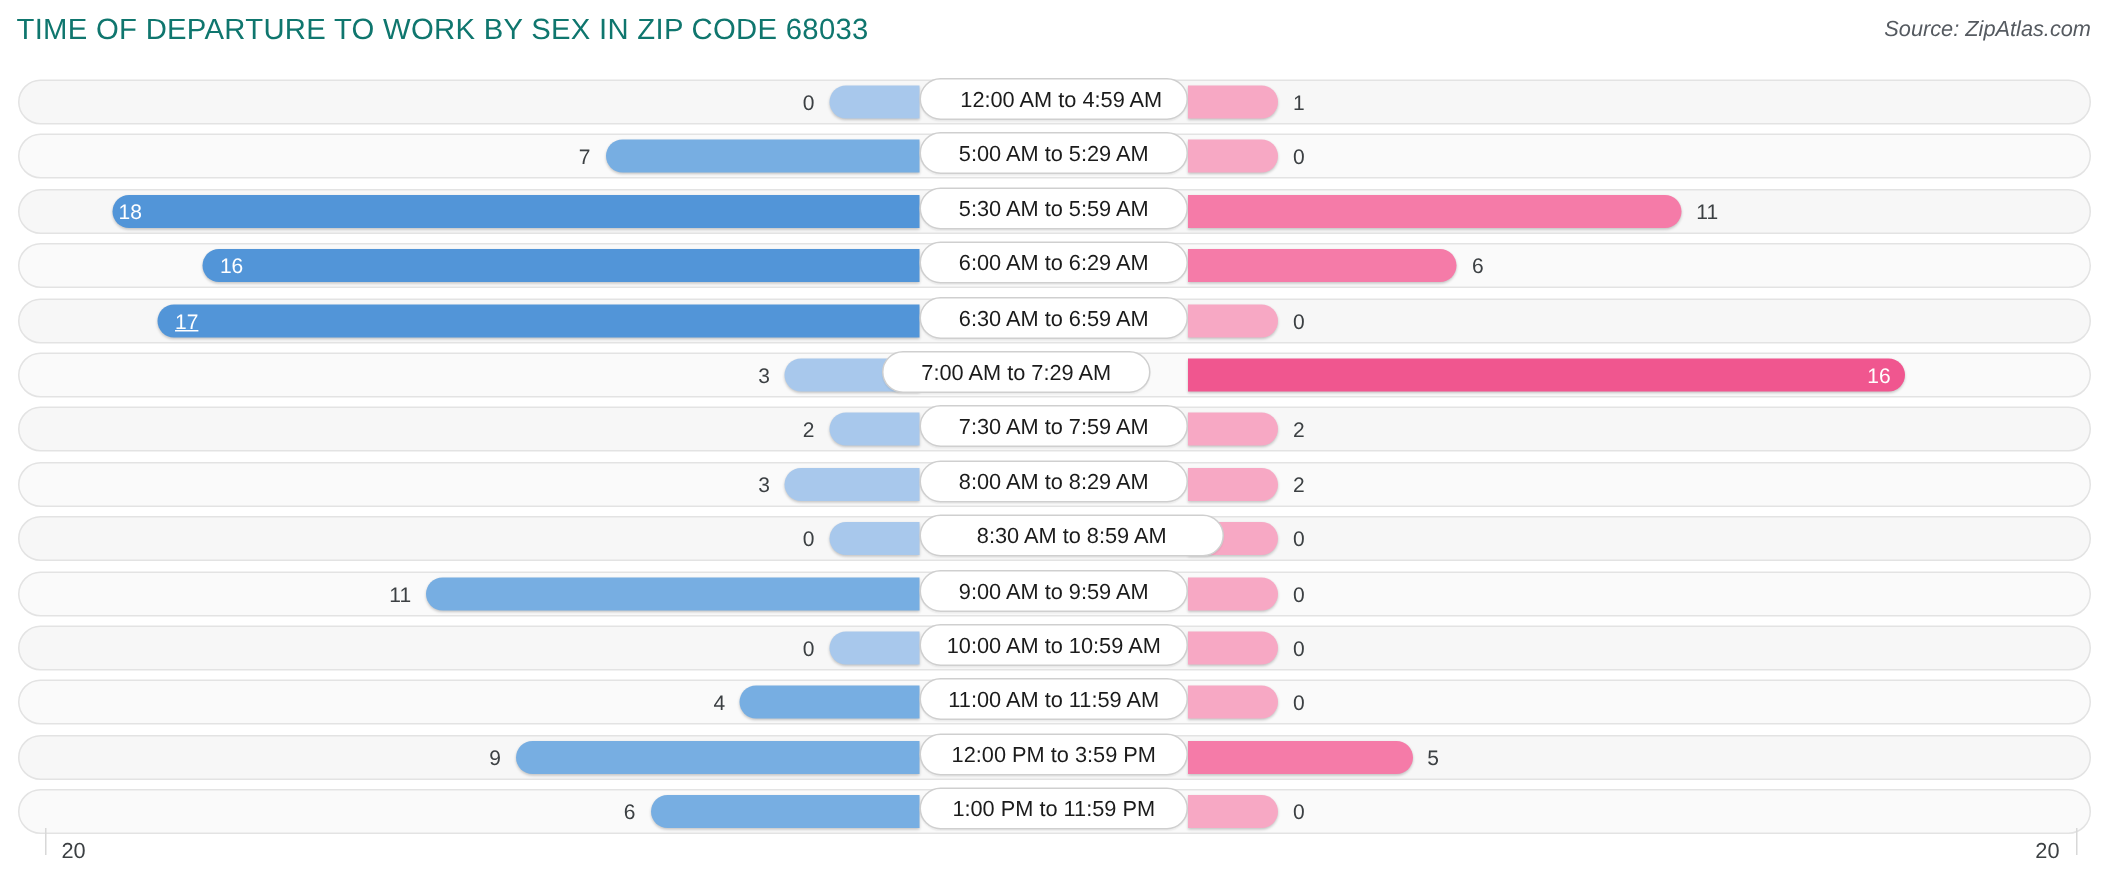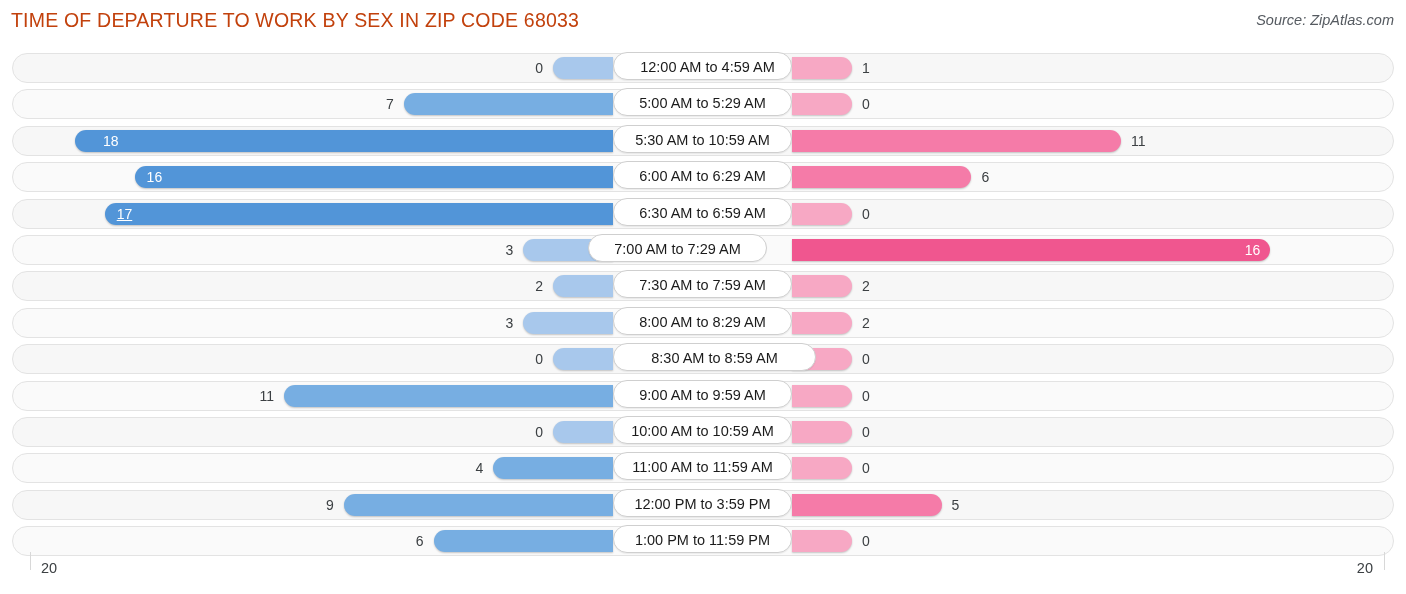--- a/index.html
+++ b/index.html
@@ -25,21 +25,21 @@
     left: 0; top: 0;
     width: 1406px;
     height: 46px;
   }
   .chart-title {
     position: absolute;
     left: 11px;
     top: 9px;
     font-size: 19.5px;
     letter-spacing: 0.2px;
-    color: #c2410c;
+    color: #0f766e;
     white-space: nowrap;
   }
   .chart-source {
     position: absolute;
     right: 12px;
     top: 12px;
     font-size: 14.5px;
     font-style: italic;
     color: #555a60;
     white-space: nowrap;
@@ -194,23 +194,23 @@
         <div class="bar male bar-shadow" style="left: 403.7px; width: 209.3px; background: rgb(119, 174, 226);"></div>
         <div class="bar female bar-shadow" style="left: 792px; width: 60px; background: rgb(247, 168, 196);"></div>
         <div class="val outside male-out" style="left: 343.7px; width: 50px;">7</div>
         <div class="val outside female-out" style="left: 862px; width: 50px;">0</div>
         <div class="center-pill" style="left: 613px; width: 179px;">5:00 AM to 5:29 AM</div>
       </div>
       <div class="row">
         <div class="track"></div>
         <div class="bar male bar-shadow" style="left: 74.8px; width: 538.2px; background: rgb(82, 149, 216);"></div>
         <div class="bar female bar-shadow" style="left: 792px; width: 328.9px; background: rgb(245, 123, 168);"></div>
-        <div class="val inside" style="left: 103px;">18</div>
+        <div class="val inside" style="left: 79px;">18</div>
         <div class="val outside female-out" style="left: 1130.9px; width: 50px;">11</div>
-        <div class="center-pill" style="left: 613px; width: 179px;">5:30 AM to 10:59 AM</div>
+        <div class="center-pill" style="left: 613px; width: 179px;">5:30 AM to 5:59 AM</div>
       </div>
       <div class="row">
         <div class="track"></div>
         <div class="bar male bar-shadow" style="left: 134.6px; width: 478.4px; background: rgb(82, 149, 216);"></div>
         <div class="bar female bar-shadow" style="left: 792px; width: 179.4px; background: rgb(245, 123, 168);"></div>
         <div class="val inside" style="left: 146.6px;">16</div>
         <div class="val outside female-out" style="left: 981.4px; width: 50px;">6</div>
         <div class="center-pill" style="left: 613px; width: 179px;">6:00 AM to 6:29 AM</div>
       </div>
       <div class="row">

